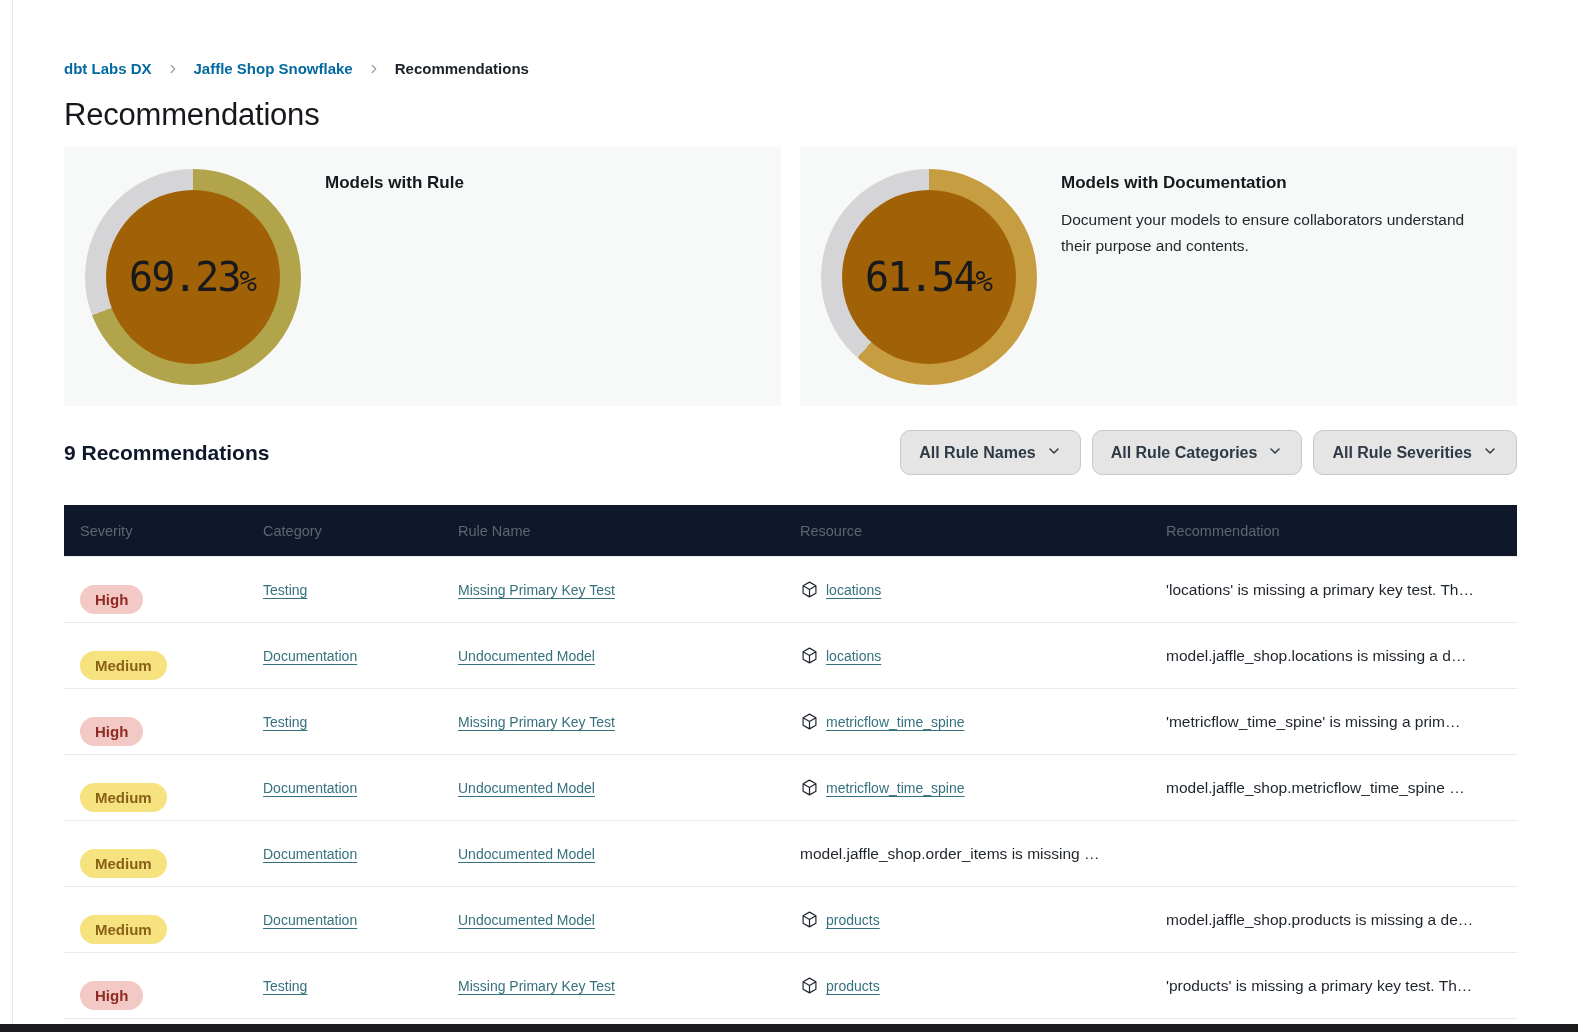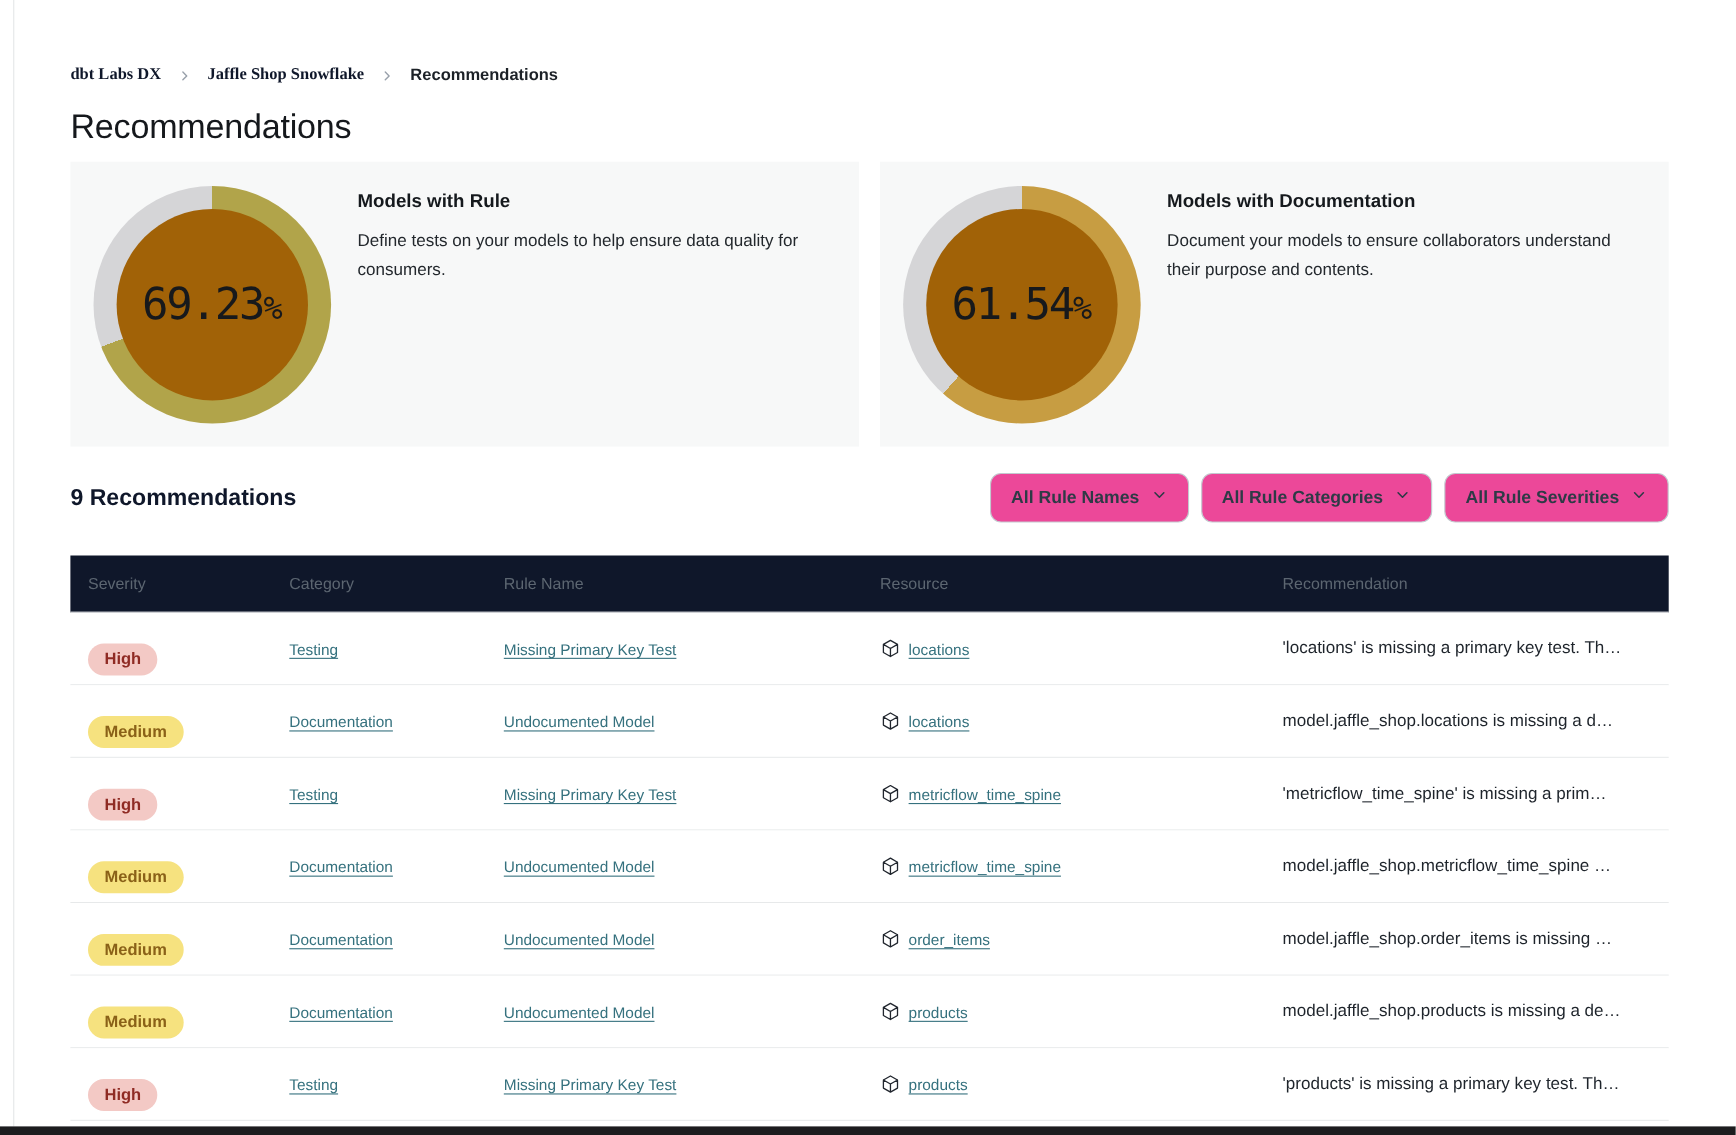--- a/index.html
+++ b/index.html
@@ -12,21 +12,21 @@
     color: #1e242b;
   }
   .left-rail-line {
     position: absolute; left: 12px; top: 0; bottom: 8px;
     width: 1px; background: #e4e6e8;
   }
   .content { margin-left: 64px; width: 1453px; }
 
   
   .breadcrumb { padding-top: 60px; display: flex; align-items: center; gap: 14px; font-size: 15px; }
-  .breadcrumb a { color: #0f172a; font-weight: 600; text-decoration: none; cursor: pointer; font-family: Liberation Serif, serif; }
+  .breadcrumb a { color: #0369a1; font-weight: 600; text-decoration: none; cursor: pointer; }
   .breadcrumb .current { color: #1c2127; font-weight: 700; }
   .crumb-chevron { display: flex; align-items: center; }
 
   
   h1.page-title { margin-top: 20px; font-size: 31px; font-weight: 500; color: #15181c; letter-spacing: -0.2px; }
 
   
   .cards { display: flex; gap: 19px; margin-top: 14px; }
   .card { width: 717px; height: 259px; background: #f7f8f8; display: flex; align-items: flex-start; }
   .donut-wrap { margin: 22px 0 0 21px; width: 216px; height: 216px; position: relative; flex: none; }
@@ -40,21 +40,21 @@
   .card-text { margin: 26px 0 0 24px; width: 436px; }
   .card-title { font-size: 17px; font-weight: 700; color: #15191d; }
   .card-desc { margin-top: 14px; font-size: 15.5px; line-height: 26px; color: #23282d; }
 
   
   .list-header { margin-top: 24px; display: flex; align-items: center; justify-content: space-between; }
   .count-label { font-size: 21px; font-weight: 600; color: #0f172a; }
   .filters { display: flex; gap: 11px; }
   .filter-btn {
     height: 45px; padding: 0 18px; border: 1px solid #c3c9cf; border-radius: 10px;
-    background: #ec4899; display: flex; align-items: center; gap: 10px;
+    background: #e5e5e5; display: flex; align-items: center; gap: 10px;
     font-size: 16px; font-weight: 600; color: #2e3a46; font-family: inherit; cursor: pointer;
   }
 
   
   .table { margin-top: 30px; }
   .thead {
     display: flex; height: 52px; align-items: center;
     background: #0f172a; color: #5c6671; font-size: 14.5px;
     border-bottom: 1px solid #e7e9ea;
   }
@@ -111,21 +111,20 @@
 
     <section class="card">
       <div class="donut-wrap">
         <div class="donut" style="background: conic-gradient(rgb(177, 164, 74) 0deg, rgb(177, 164, 74) 69.23%, rgb(213, 213, 215) 0deg);"></div>
         <div class="donut-hole">
           <span class="pct"><span>69.23</span><span class="sign">%</span></span>
         </div>
       </div>
       <div class="card-text">
         <div class="card-title">Models with Rule</div>
-        <div class="card-desc">Define tests on your models to help ensure data quality for consumers.</div>
       </div>
     </section>
 
     <section class="card">
       <div class="donut-wrap">
         <div class="donut" style="background: conic-gradient(rgb(199, 157, 66) 0deg, rgb(199, 157, 66) 61.54%, rgb(213, 213, 215) 0deg);"></div>
         <div class="donut-hole">
           <span class="pct"><span>61.54</span><span class="sign">%</span></span>
         </div>
       </div>
@@ -265,28 +264,20 @@
   <div class="trow">
     <div class="cell c-sev">
             <span class="badge badge--medium">Medium</span>
           </div>
     <div class="cell c-cat">
             <a class="link">Documentation</a>
           </div>
     <div class="cell c-rule">
             <a class="link">Undocumented Model</a>
           </div>
-    <div class="cell c-res">
-      <span class="cube">
-        <svg width="19" height="19" viewBox="0 0 24 24" fill="none">
-          <path d="M12 2.7 L20.1 7.35 V16.65 L12 21.3 L3.9 16.65 V7.35 Z M12 12 V21.3 M12 12 L3.9 7.35 M12 12 L20.1 7.35" stroke="#21262e" stroke-width="1.5" stroke-linecap="round" stroke-linejoin="round"></path>
-        </svg>
-      </span>
-      <a class="link">order_items</a>
-    </div>
     <div class="cell c-rec">
             <span class="rec-text">model.jaffle_shop.order_items is missing …</span>
           </div>
   </div>
 
   <div class="trow">
     <div class="cell c-sev">
             <span class="badge badge--medium">Medium</span>
           </div>
     <div class="cell c-cat">

